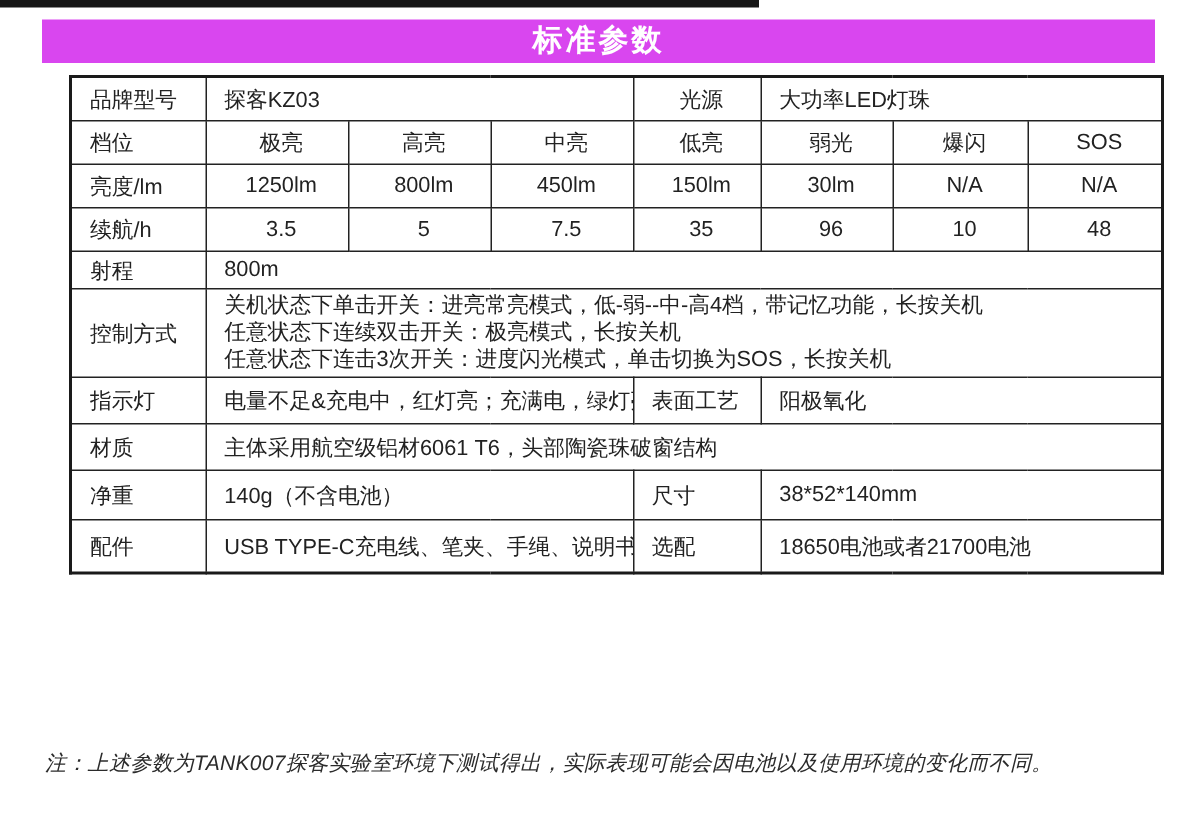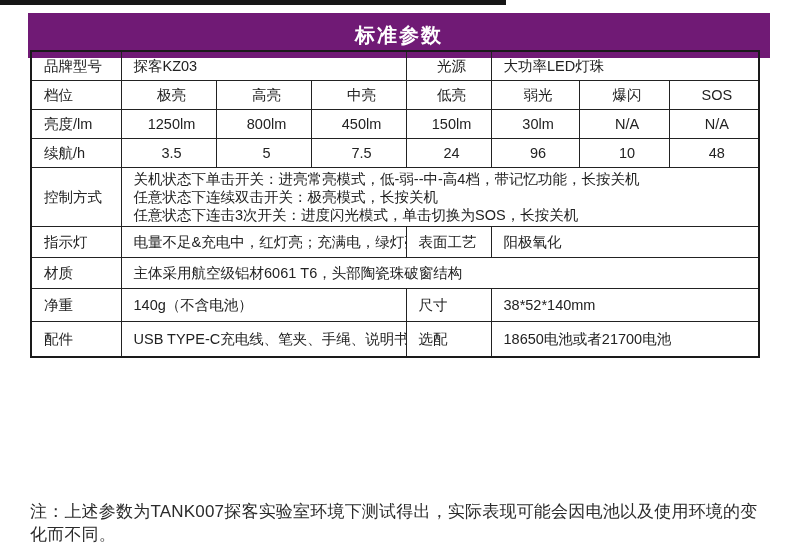--- a/index.html
+++ b/index.html
@@ -6,49 +6,49 @@
   body{
     width:790px;height:551px;position:relative;overflow:hidden;
     font-family:"Liberation Sans","DejaVu Sans",sans-serif;
     color:#1d1d1d;
     -webkit-font-smoothing:antialiased;
   }
   .top-strip{
     position:absolute;left:0;top:0;width:506px;height:5px;background:#161616;
   }
   .title-bar{
-    position:absolute;left:28px;top:13px;width:742px;height:45px;
-    background:#701a75;color:#ffffff;
-    display:flex;align-items:center;justify-content:center;
+    position:absolute;left:28px;top:13px;width:742px;height:29px;
+    background:#d946ef;color:#ffffff;
+    display:flex;justify-content:center;
     font-size:20px;font-weight:bold;letter-spacing:2px;
   }
   table.spec{
     position:absolute;left:30px;top:50px;width:728px;
     border-collapse:collapse;table-layout:fixed;
     font-size:14.5px;color:#222;
   }
   table.spec td{
     border:1px solid #222;
     padding:2px 6px 2px 12px;
     overflow:hidden;white-space:nowrap;
     vertical-align:middle;
   }
-  table.spec{border:2px solid #1a1a1a;}
+  table.spec{border:2px solid #1a1a1a;margin-left:16px;}
   td.c{text-align:center;padding-left:4px;padding-right:4px;}
   td.lbl{padding-left:12px;}
   tr.h28 td{height:24px;}
   tr.h24 td{height:20px;}
   tr.h34 td{height:30px;}
   tr.h30 td{height:26px;}
   tr.h32 td{height:28px;}
   tr.h54 td{height:50px;}
   .multiline div{line-height:18px;}
   .footnote{
     position:absolute;left:30px;top:500px;width:740px;
-    font-size:17px;color:#2b2b2b;letter-spacing:0.2px;
+    font-size:14px;color:#2b2b2b;letter-spacing:0.2px;font-style:italic;
   }
 </style>
 </head>
 <body>
 
 <div class="top-strip"></div>
 
 <div class="title-bar">
   <span>标准参数</span>
 </div>
@@ -94,26 +94,30 @@
     <td class="c">30lm</td>
     <td class="c">N/A</td>
     <td class="c">N/A</td>
   </tr>
 
   <tr class="h28">
     <td class="lbl">续航/h</td>
     <td class="c">3.5</td>
     <td class="c">5</td>
     <td class="c">7.5</td>
-    <td class="c">24</td>
+    <td class="c">35</td>
     <td class="c">96</td>
     <td class="c">10</td>
     <td class="c">48</td>
   </tr>
 
+  <tr class="h24">
+    <td class="lbl">射程</td>
+    <td colspan="7">800m</td>
+  </tr>
 
   <tr class="h54">
     <td class="lbl">控制方式</td>
     <td colspan="7" class="multiline">
       <div>关机状态下单击开关：进亮常亮模式，低-弱--中-高4档，带记忆功能，长按关机</div>
       <div>任意状态下连续双击开关：极亮模式，长按关机</div>
       <div>任意状态下连击3次开关：进度闪光模式，单击切换为SOS，长按关机</div>
     </td>
   </tr>
 

